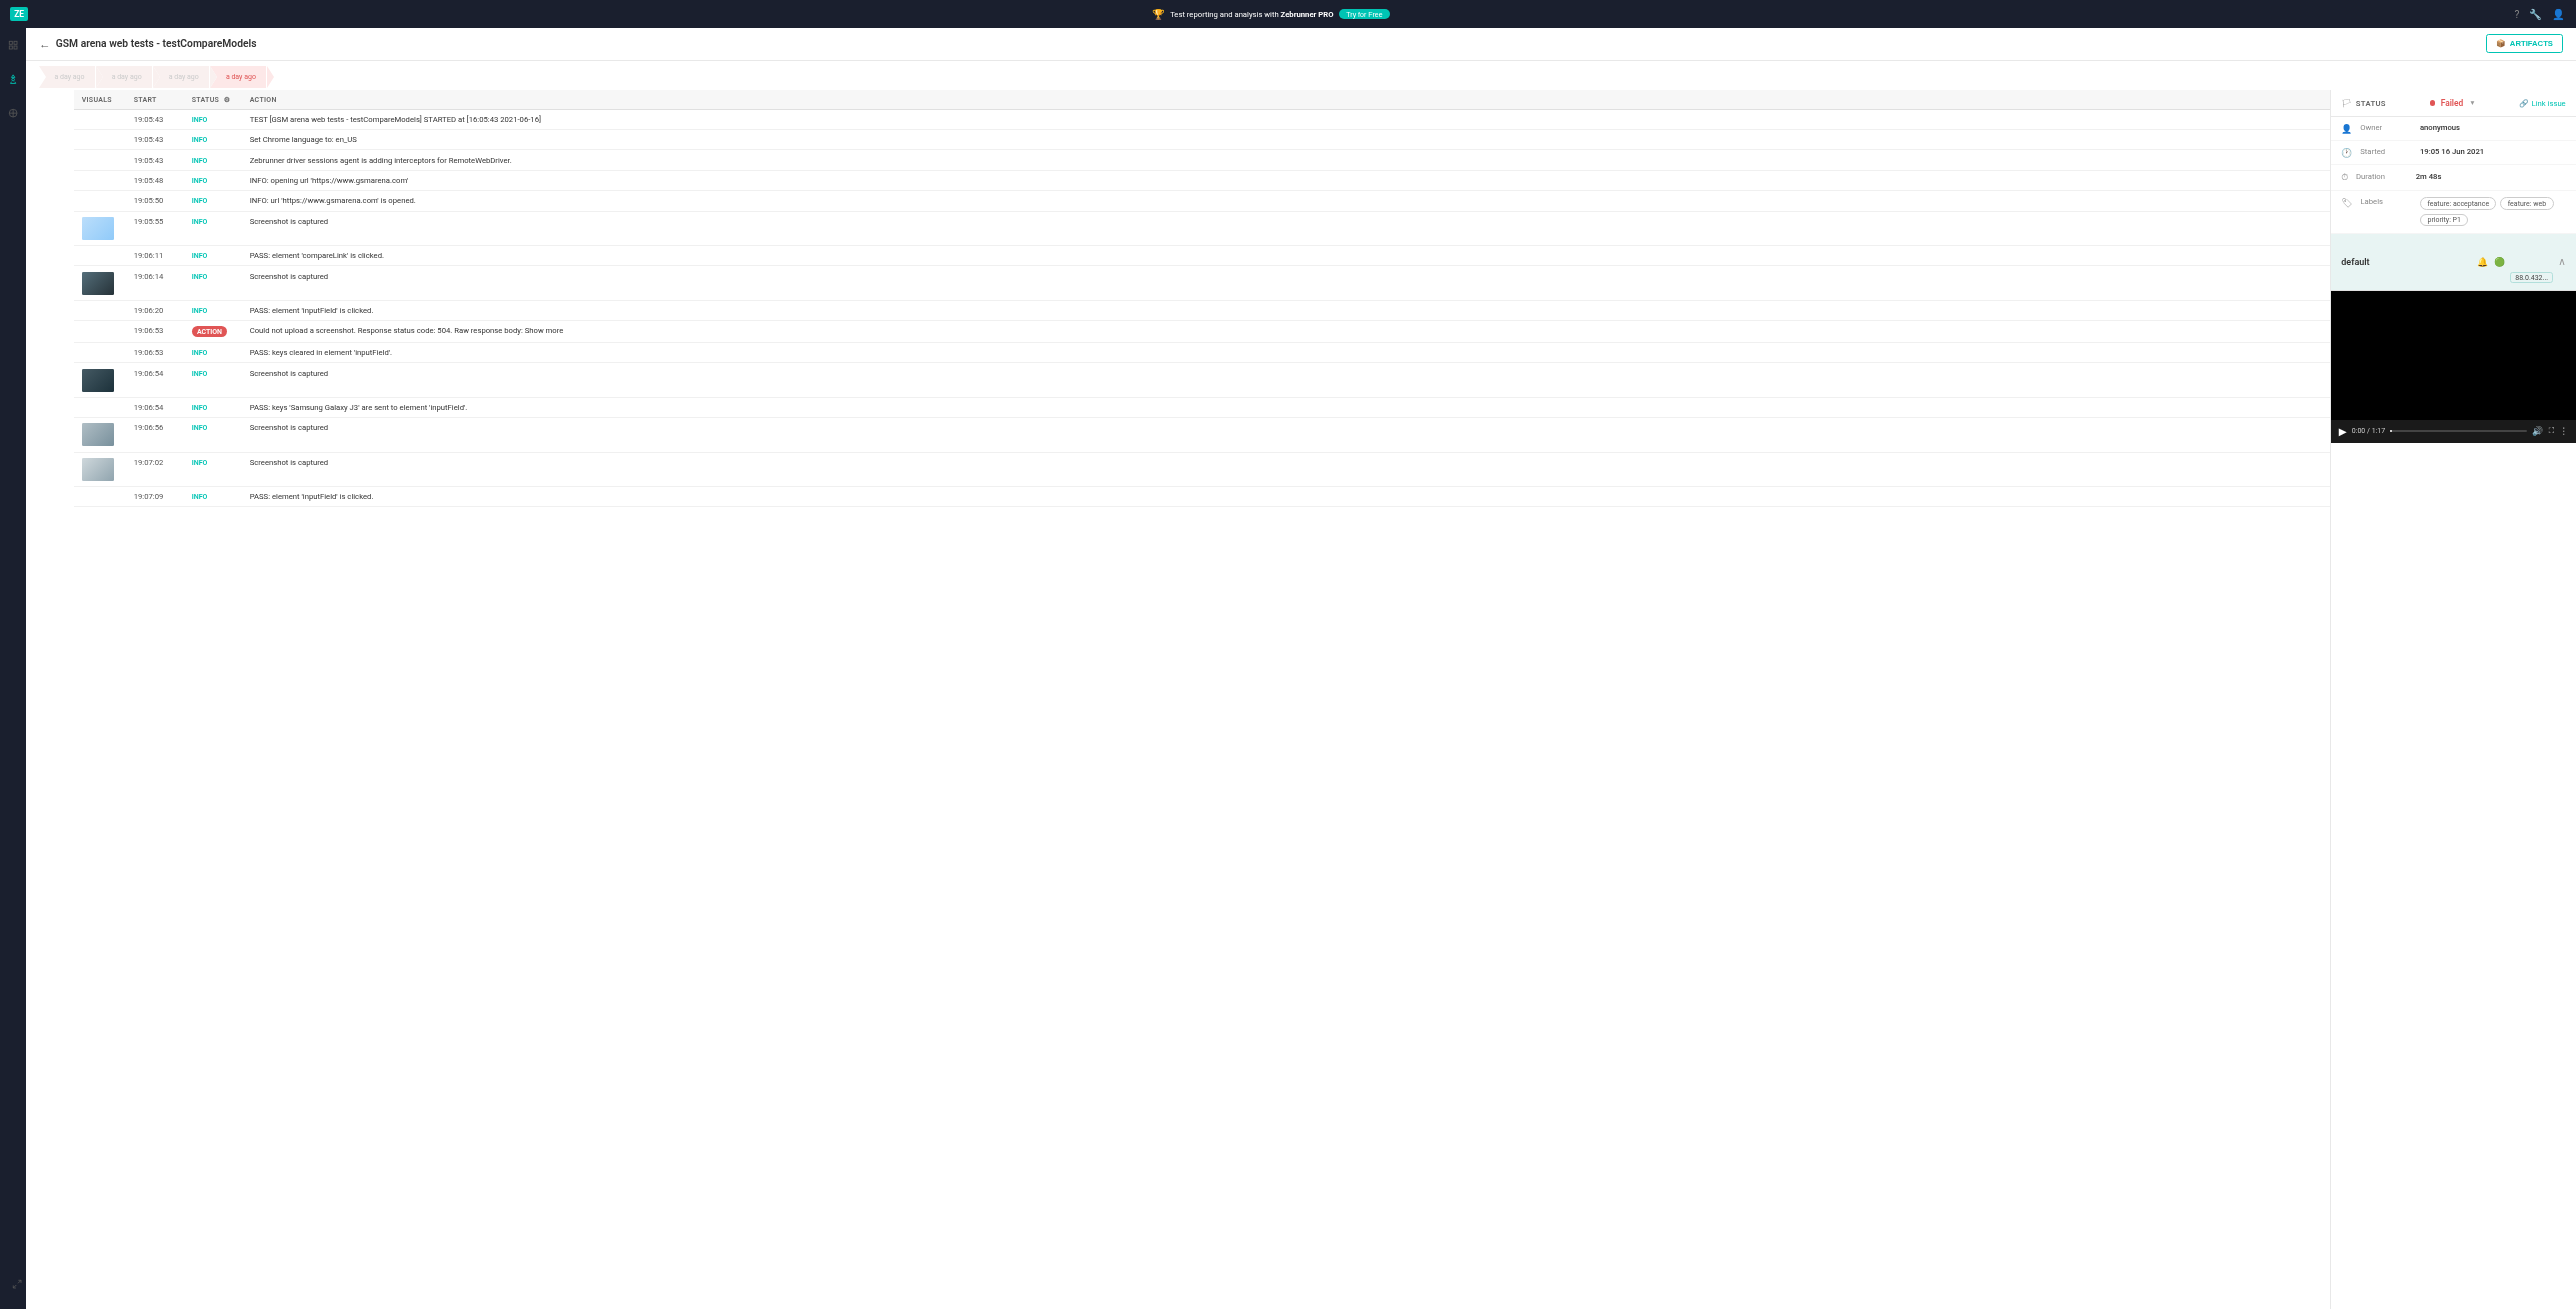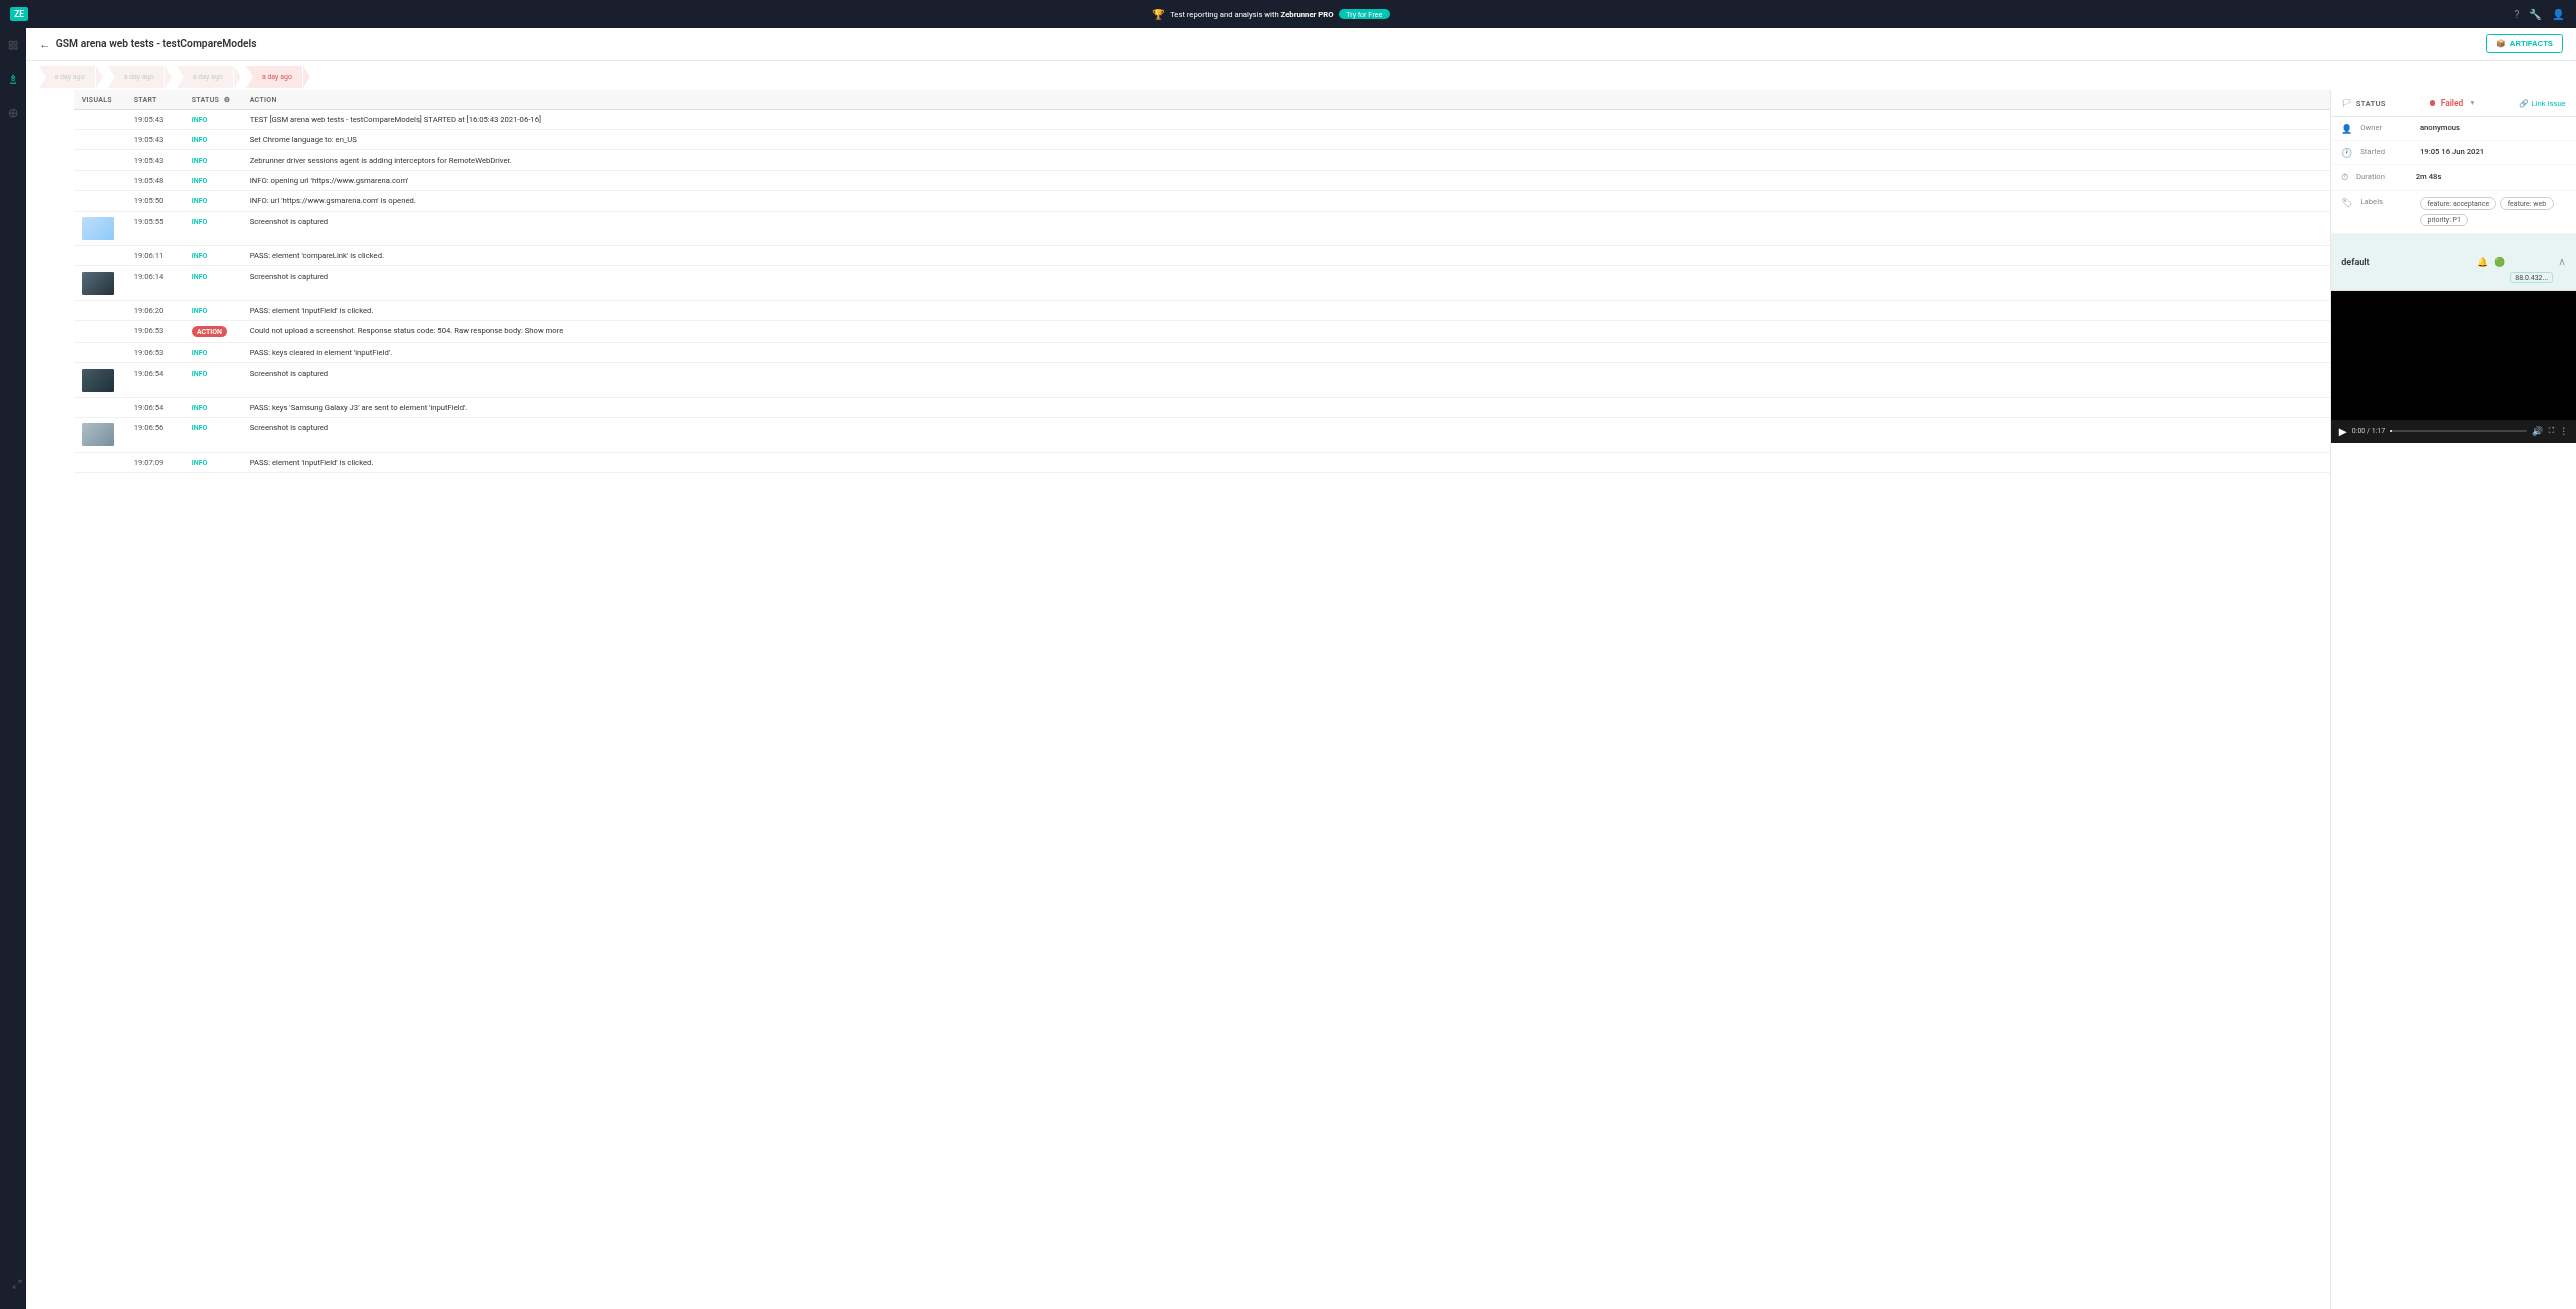--- a/index.html
+++ b/index.html
@@ -70,21 +70,21 @@
       align-items: center;
       gap: 3.9px;
       font-weight: 600;
     }
 
     
     .pipeline-row {
       padding: 5.2px 13px 2.6px;
       display: flex;
       align-items: center;
-      gap: 12px;
+      gap: 0;
       background: #fff;
       flex-shrink: 0;
     }
     
     .arrow-chevron {
       display: inline-flex;
       align-items: center;
       height: 22px;
       line-height: 22px;
       padding: 0 10.3px 0 15.5px;
@@ -419,20 +419,28 @@
               </tr>
               <tr>
                 <td class="col-visuals">
                   <div class="thumb-img" style="background: linear-gradient(135deg, #b0bec5 0%, #78909c 100%);"></div>
                 </td>
                 <td class="col-start">19:06:56</td>
                 <td class="col-status"><span class="status-info">INFO</span></td>
                 <td class="col-action">Screenshot is captured</td>
               </tr>
               <tr>
+                <td class="col-visuals">
+                  <div class="thumb-img" style="background: linear-gradient(135deg, #cfd8dc 0%, #90a4ae 100%);"></div>
+                </td>
+                <td class="col-start">19:07:02</td>
+                <td class="col-status"><span class="status-info">INFO</span></td>
+                <td class="col-action">Screenshot is captured</td>
+              </tr>
+              <tr>
                 <td class="col-visuals"></td>
                 <td class="col-start">19:07:09</td>
                 <td class="col-status"><span class="status-info">INFO</span></td>
                 <td class="col-action">PASS: element 'inputField' is clicked.</td>
               </tr>
             </tbody>
         </table>
       </div>
 
       <div class="detail-panel">

